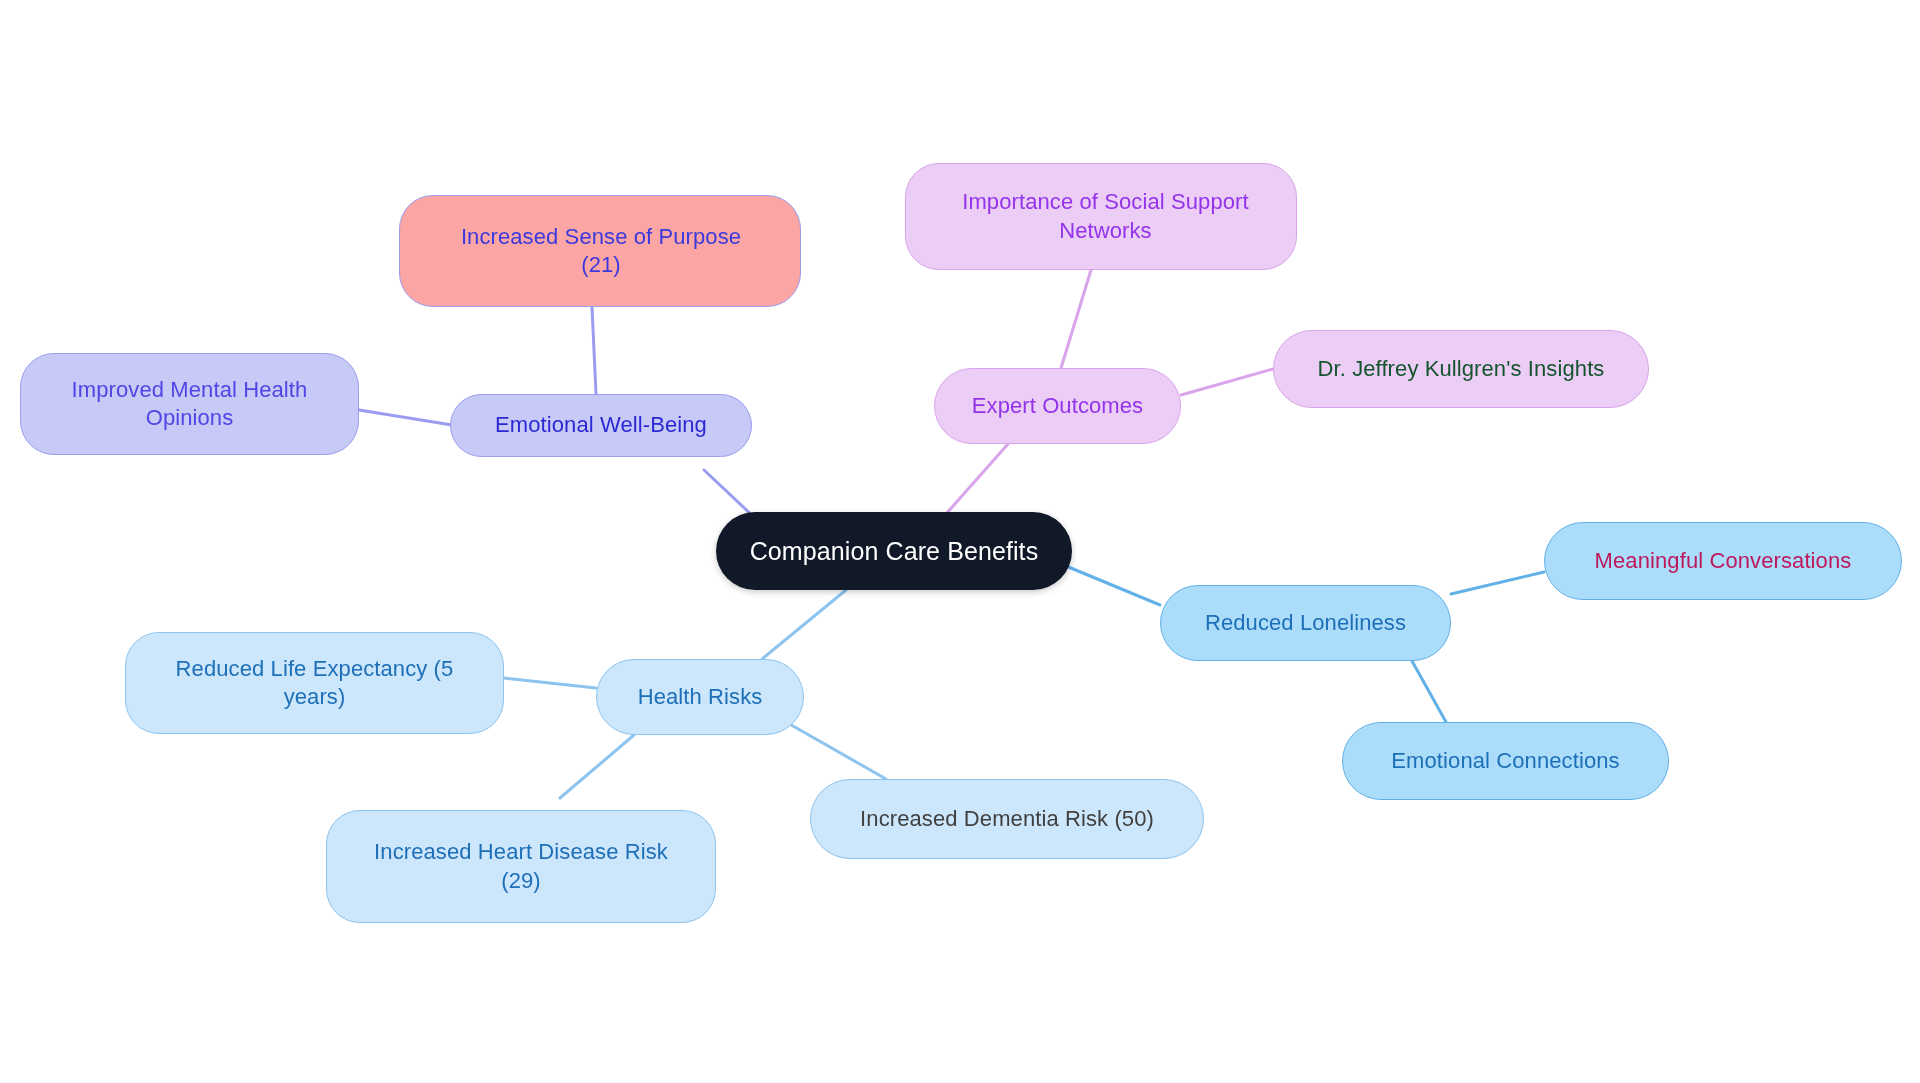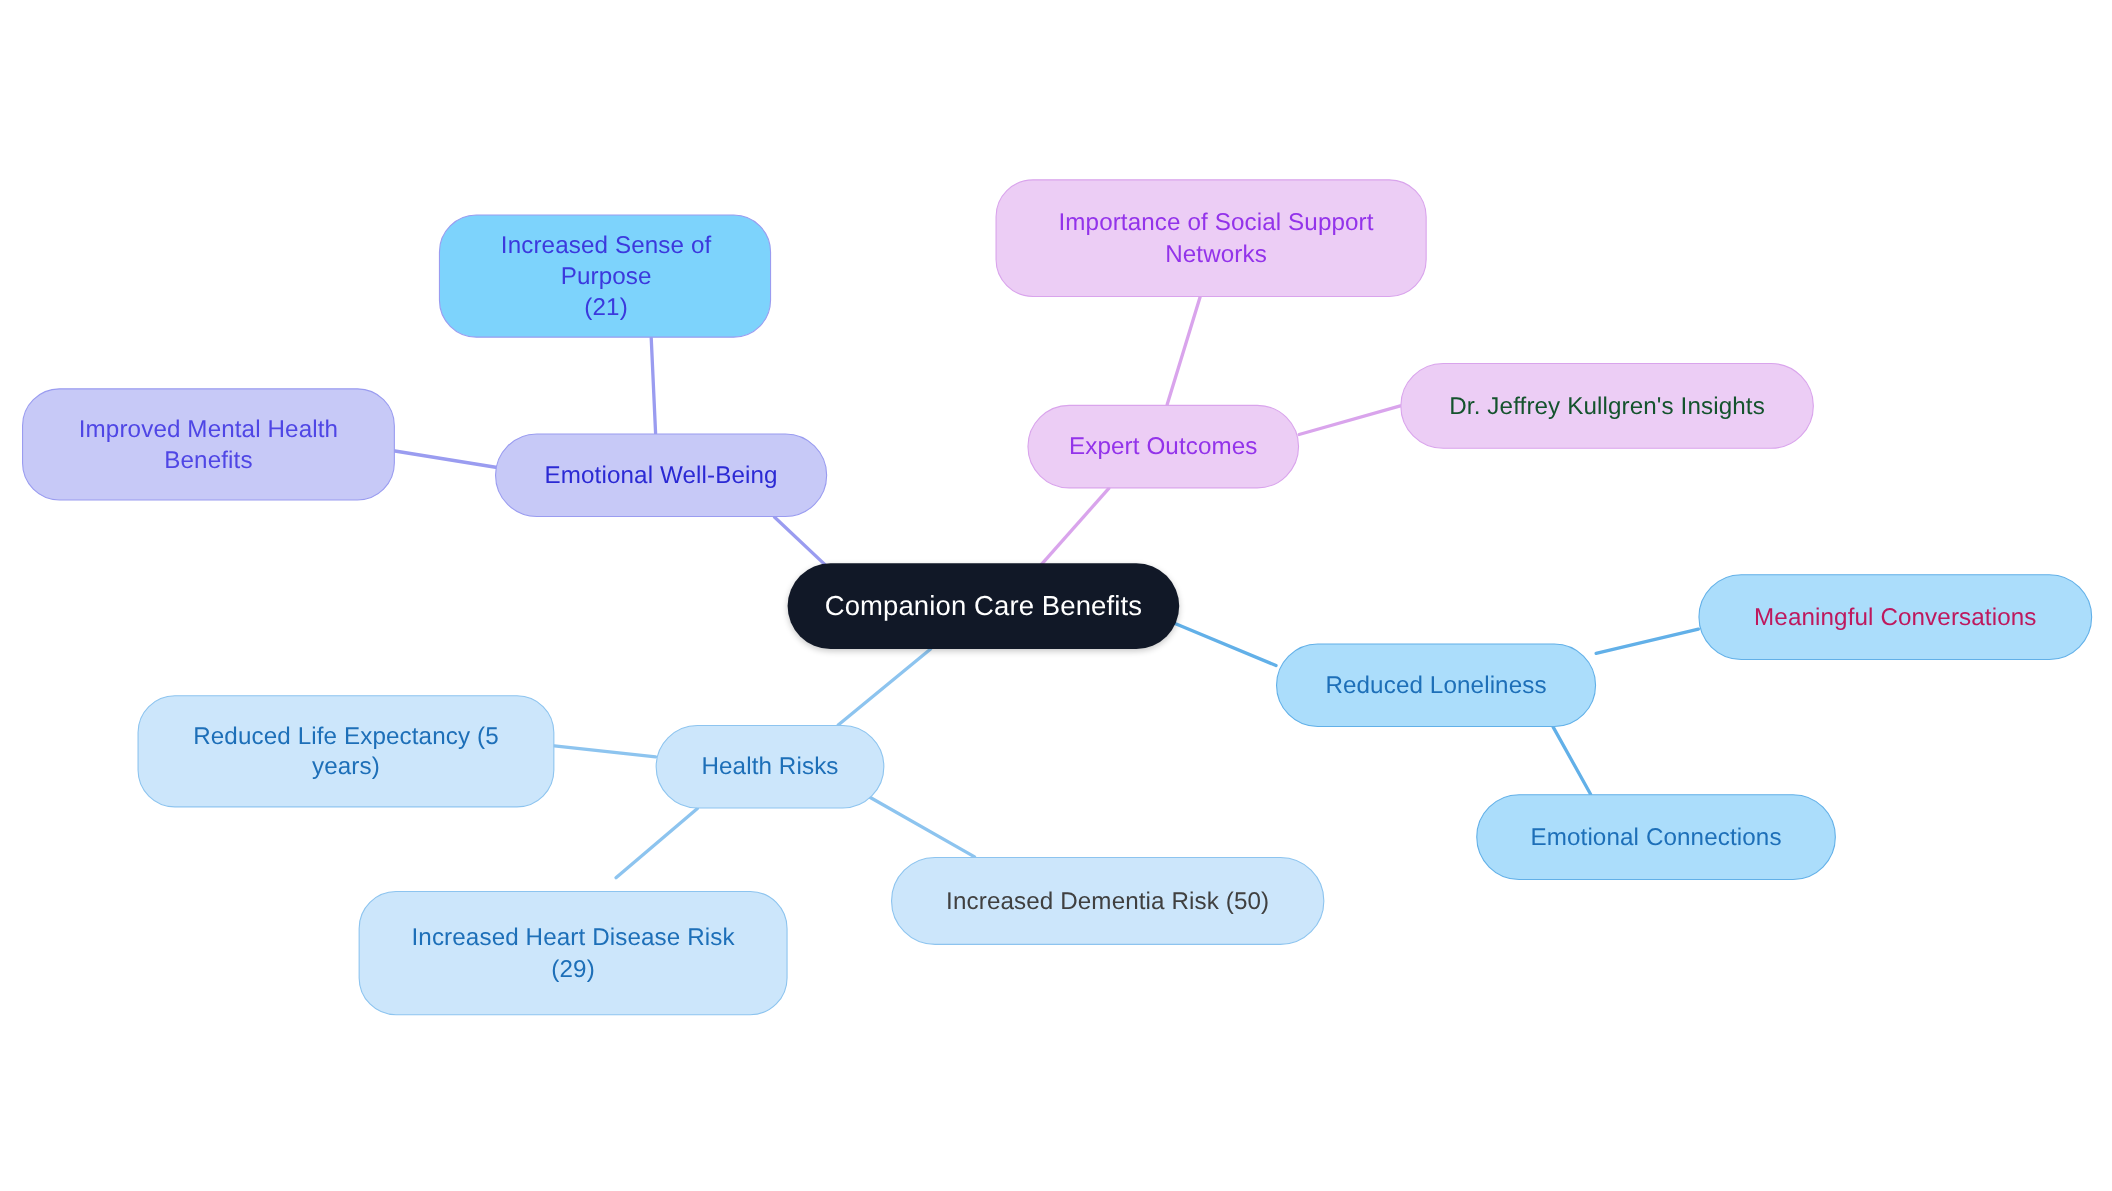--- a/index.html
+++ b/index.html
@@ -59,24 +59,24 @@
       <line x1="1066" y1="566" x2="1160" y2="605" stroke="#62b0e8" stroke-width="3" stroke-linecap="round"></line>
       <line x1="1451" y1="594" x2="1544" y2="572" stroke="#62b0e8" stroke-width="3" stroke-linecap="round"></line>
       <line x1="1412" y1="661" x2="1446" y2="722" stroke="#62b0e8" stroke-width="3" stroke-linecap="round"></line>
       <line x1="846" y1="590" x2="762" y2="659" stroke="#8dc4ef" stroke-width="3" stroke-linecap="round"></line>
       <line x1="596" y1="688" x2="504" y2="678" stroke="#8dc4ef" stroke-width="3" stroke-linecap="round"></line>
       <line x1="634" y1="735" x2="560" y2="798" stroke="#8dc4ef" stroke-width="3" stroke-linecap="round"></line>
       <line x1="786" y1="722" x2="886" y2="779" stroke="#8dc4ef" stroke-width="3" stroke-linecap="round"></line>
     </svg>
   <div id="node-layer">
       <div class="mm-node central" style="left: 716px; top: 512px; width: 356px; height: 78px; border-radius: 39px; background: rgb(17, 24, 39); color: rgb(255, 255, 255); font-size: 25px;"><span>Companion Care Benefits</span></div>
-      <div class="mm-node" style="left: 450px; top: 394px; width: 302px; height: 76px; border-radius: 38px; background: rgb(199, 201, 247); color: rgb(43, 41, 212); font-size: 22px; border-color: rgb(154, 156, 240);"><span>Emotional Well-Being</span></div>
+      <div class="mm-node" style="left: 450px; top: 394px; width: 302px; height: 63px; border-radius: 38px; background: rgb(199, 201, 247); color: rgb(43, 41, 212); font-size: 22px; border-color: rgb(154, 156, 240);"><span>Emotional Well-Being</span></div>
       <div class="mm-node" style="left: 20px; top: 353px; width: 339px; height: 102px; border-radius: 34px; background: rgb(199, 201, 247); color: rgb(79, 70, 229); font-size: 22px; border-color: rgb(154, 156, 240);"><span>Improved Mental Health
-Benefits</span></div>
-      <div class="mm-node" style="left: 399px; top: 195px; width: 302px; height: 112px; border-radius: 34px; background: #7dd3fc; color: rgb(59, 57, 221); font-size: 22px; border-color: rgb(154, 156, 240); padding-left: 16px;"><span>Increased Sense of Purpose
+Opinions</span></div>
+      <div class="mm-node" style="left: 399px; top: 195px; width: 402px; height: 112px; border-radius: 34px; background: #fca5a5; color: rgb(59, 57, 221); font-size: 22px; border-color: rgb(154, 156, 240); padding-left: 16px;"><span>Increased Sense of Purpose
 (21)</span></div>
       <div class="mm-node" style="left: 934px; top: 368px; width: 247px; height: 76px; border-radius: 38px; background: rgb(236, 205, 245); color: rgb(147, 51, 234); font-size: 22px; border-color: rgb(217, 164, 236);"><span>Expert Outcomes</span></div>
       <div class="mm-node" style="left: 905px; top: 163px; width: 392px; height: 107px; border-radius: 34px; background: rgb(236, 205, 245); color: rgb(147, 51, 234); font-size: 22px; border-color: rgb(217, 164, 236); padding-left: 23px;"><span>Importance of Social Support
 Networks</span></div>
       <div class="mm-node" style="left: 1273px; top: 330px; width: 376px; height: 78px; border-radius: 39px; background: rgb(236, 205, 245); color: #14532d; font-size: 22px; border-color: rgb(217, 164, 236);"><span>Dr. Jeffrey Kullgren's Insights</span></div>
       <div class="mm-node" style="left: 1160px; top: 585px; width: 291px; height: 76px; border-radius: 38px; background: rgb(171, 221, 251); color: rgb(29, 111, 184); font-size: 22px; border-color: rgb(98, 176, 232);"><span>Reduced Loneliness</span></div>
       <div class="mm-node" style="left: 1544px; top: 522px; width: 358px; height: 78px; border-radius: 39px; background: rgb(171, 221, 251); color: #be185d; font-size: 22px; border-color: rgb(98, 176, 232);"><span>Meaningful Conversations</span></div>
       <div class="mm-node" style="left: 1342px; top: 722px; width: 327px; height: 78px; border-radius: 39px; background: rgb(171, 221, 251); color: rgb(29, 111, 184); font-size: 22px; border-color: rgb(98, 176, 232); text-align: center;"><span>Emotional Connections</span></div>
       <div class="mm-node" style="left: 596px; top: 659px; width: 208px; height: 76px; border-radius: 38px; background: rgb(204, 230, 251); color: rgb(29, 111, 184); font-size: 22px; border-color: rgb(141, 196, 239);"><span>Health Risks</span></div>
       <div class="mm-node" style="left: 125px; top: 612px; width: 379px; height: 102px; border-radius: 34px; background: rgb(204, 230, 251); color: rgb(29, 111, 184); font-size: 22px; border-color: rgb(141, 196, 239); margin-top: 20px;"><span>Reduced Life Expectancy (5

